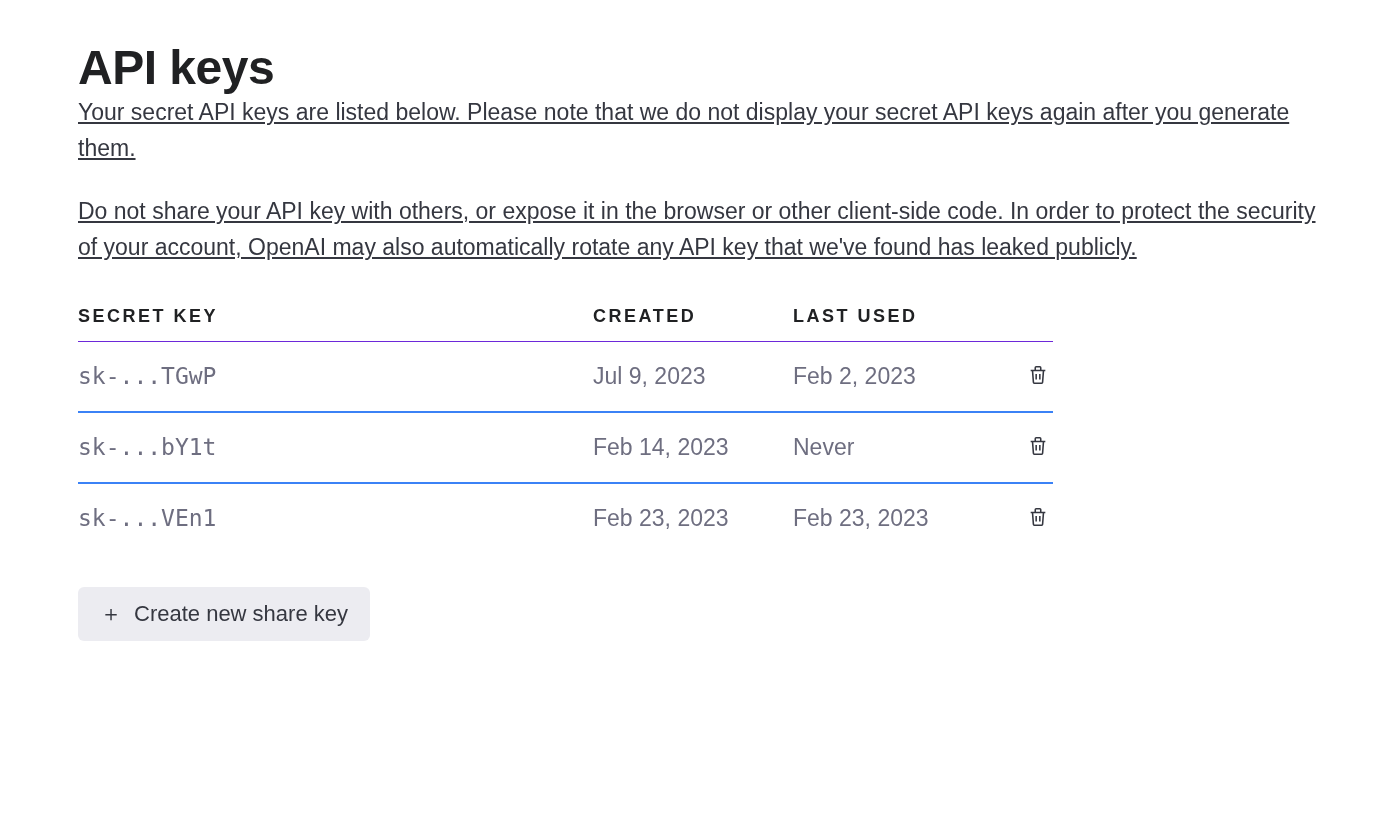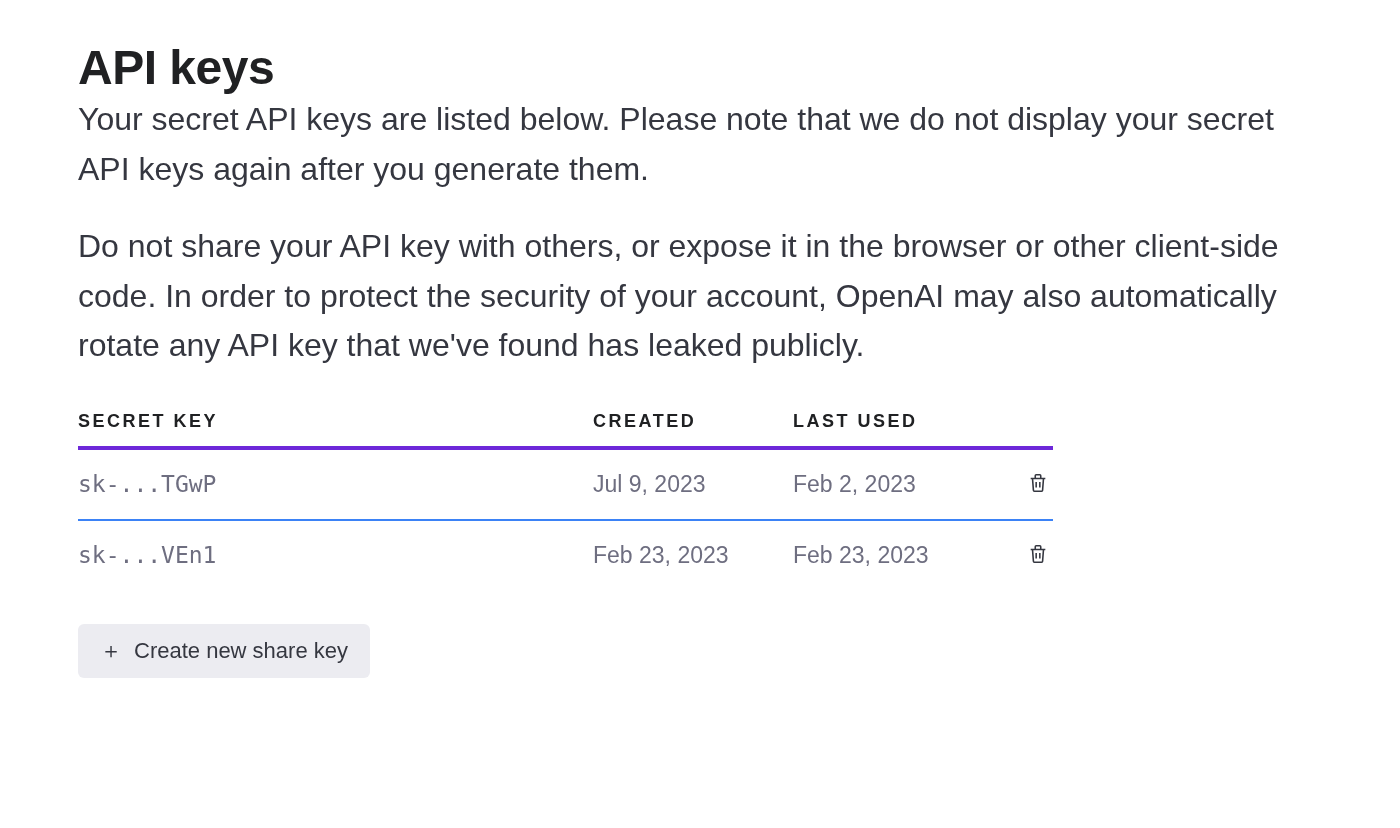--- a/index.html
+++ b/index.html
@@ -14,40 +14,41 @@
       padding: 40px 78px;
       width: 1400px;
     }
     .page-title {
       font-size: 48px;
       font-weight: 700;
       color: #202123;
       letter-spacing: -0.5px;
     }
     .description {
-      font-size: 32px;
+      font-size: 23px;
       line-height: 1.55;
       color: #353740;
       margin-bottom: 28px;
       max-width: 1250px;
+      text-decoration: underline;
     }
     .keys-table {
       width: 975px;
       border-collapse: collapse;
       margin-top: 40px;
     }
     .keys-table th {
       text-align: left;
       font-size: 18px;
       font-weight: 700;
       letter-spacing: 2.5px;
       text-transform: uppercase;
       color: #202123;
       padding: 0 0 14px 0;
-      border-bottom: 4px solid #6d28d9;
+      border-bottom: 1px solid #6d28d9;
     }
     .keys-table td {
       padding: 18px 0;
       border-bottom: 2px solid #3b82f6;
       font-size: 23px;
       color: #6e6e80;
       vertical-align: middle;
     }
     .keys-table tbody tr:last-child td {
       border-bottom: none;
@@ -126,20 +127,34 @@
         <button class="delete-btn">
           <span>
             <svg viewBox="0 0 24 24">
                 <path d="M4 7h16M10 11v6M14 11v6M6 7l1 13a1 1 0 0 0 1 1h8a1 1 0 0 0 1-1l1-13M9 7V4a1 1 0 0 1 1-1h4a1 1 0 0 1 1 1v3"></path>
               </svg>
           </span>
         </button>
       </td>
     </tr>
     <tr>
+      <td class="secret-key">sk-...bY1t</td>
+      <td>Feb 14, 2023</td>
+      <td>Never</td>
+      <td class="col-actions">
+        <button class="delete-btn">
+          <span>
+            <svg viewBox="0 0 24 24">
+                <path d="M4 7h16M10 11v6M14 11v6M6 7l1 13a1 1 0 0 0 1 1h8a1 1 0 0 0 1-1l1-13M9 7V4a1 1 0 0 1 1-1h4a1 1 0 0 1 1 1v3"></path>
+              </svg>
+          </span>
+        </button>
+      </td>
+    </tr>
+    <tr>
       <td class="secret-key">sk-...VEn1</td>
       <td>Feb 23, 2023</td>
       <td>Feb 23, 2023</td>
       <td class="col-actions">
         <button class="delete-btn">
           <span>
             <svg viewBox="0 0 24 24">
                 <path d="M4 7h16M10 11v6M14 11v6M6 7l1 13a1 1 0 0 0 1 1h8a1 1 0 0 0 1-1l1-13M9 7V4a1 1 0 0 1 1-1h4a1 1 0 0 1 1 1v3"></path>
               </svg>
           </span>

